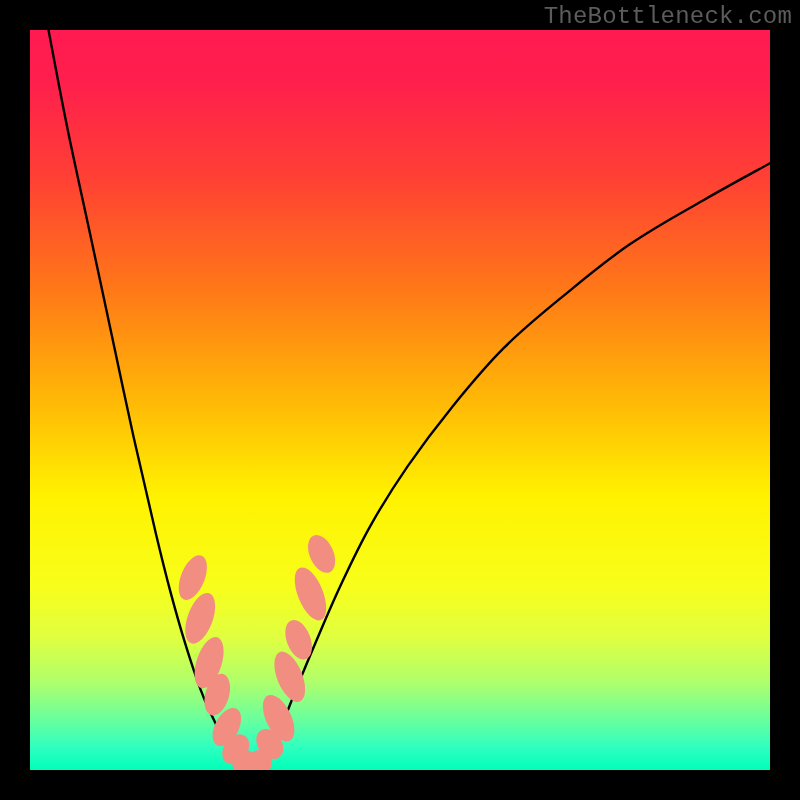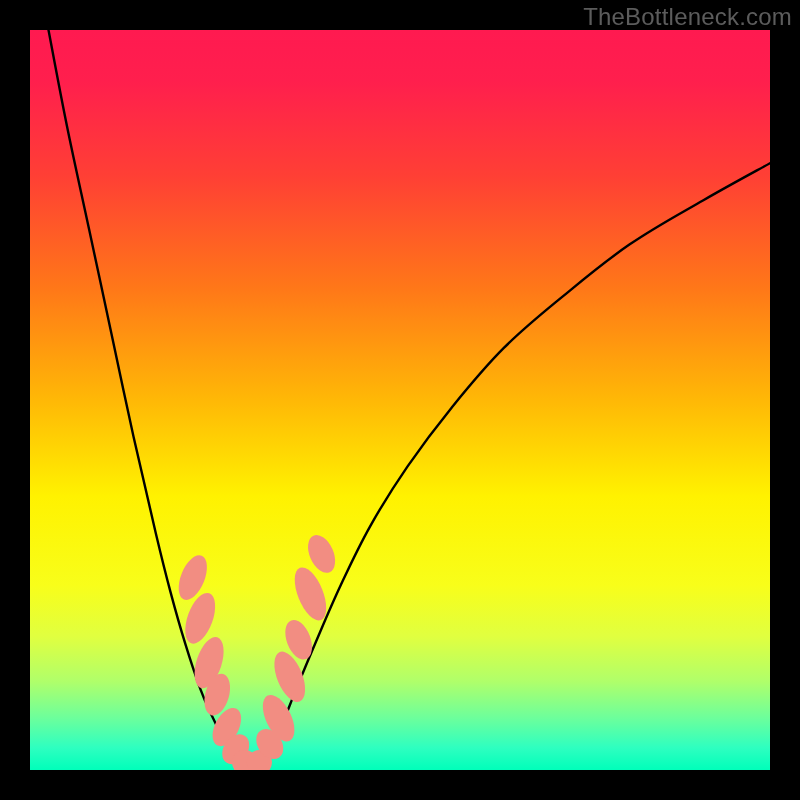--- a/index.html
+++ b/index.html
@@ -14,21 +14,21 @@
     position: absolute;
     left: 30px;
     top: 30px;
     width: 740px;
     height: 740px;
   }
   .watermark {
     position: absolute;
     top: 3px;
     right: 8px;
-    font-family: Liberation Sans, sans-serif;
+    font-family: Liberation Mono, monospace;
     font-size: 24px;
     font-weight: 500;
     color: #5c5c5c;
     letter-spacing: 0.2px;
     z-index: 10;
   }
   svg {
     display: block;
   }
 </style>

